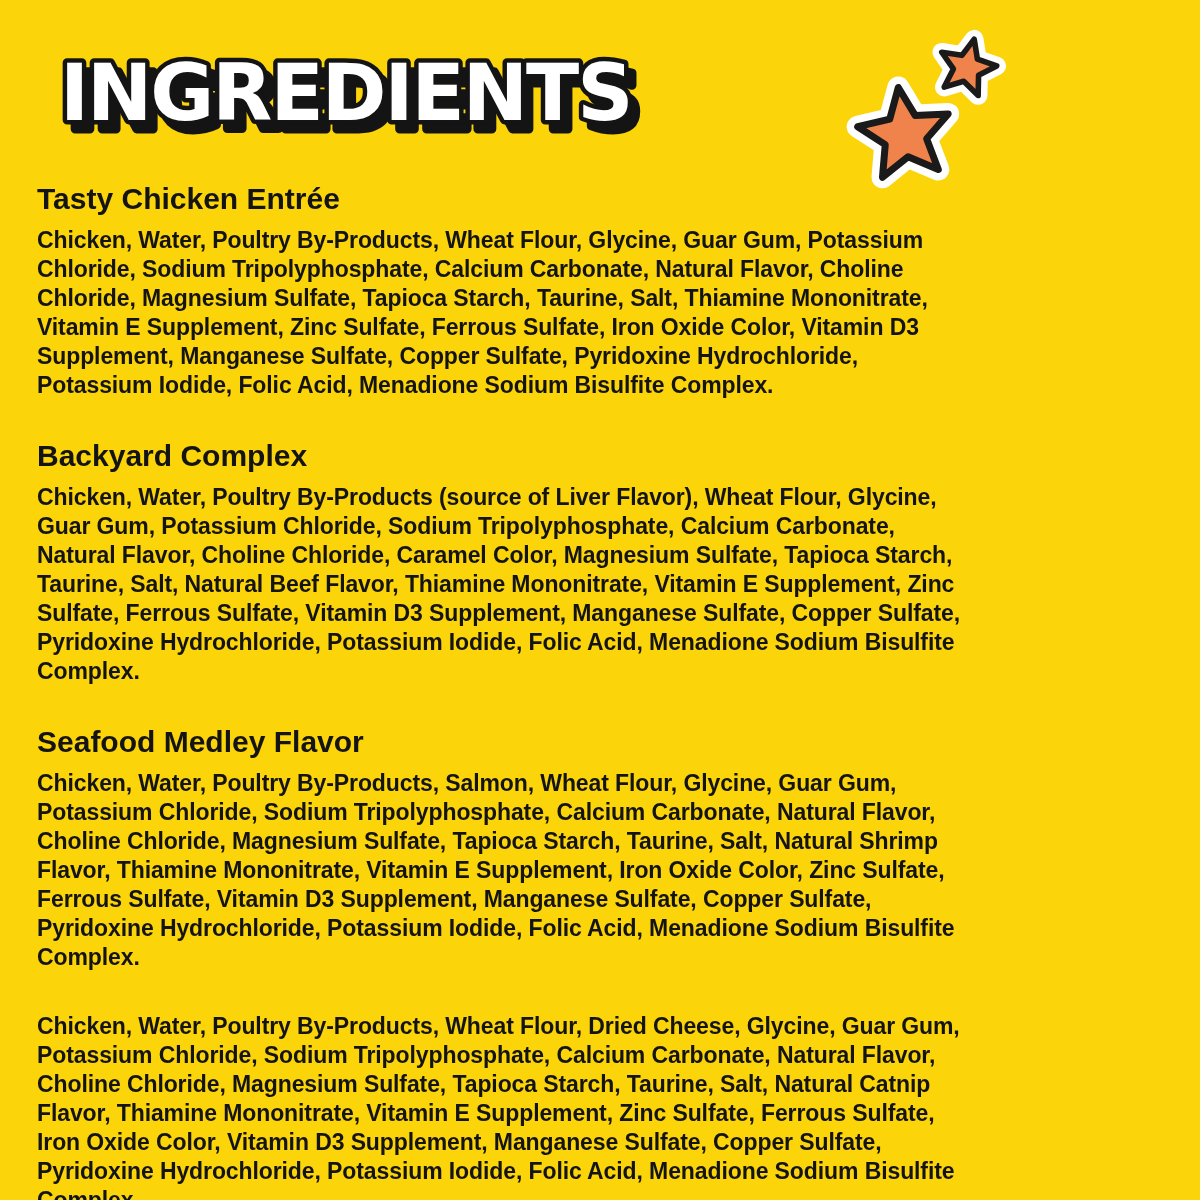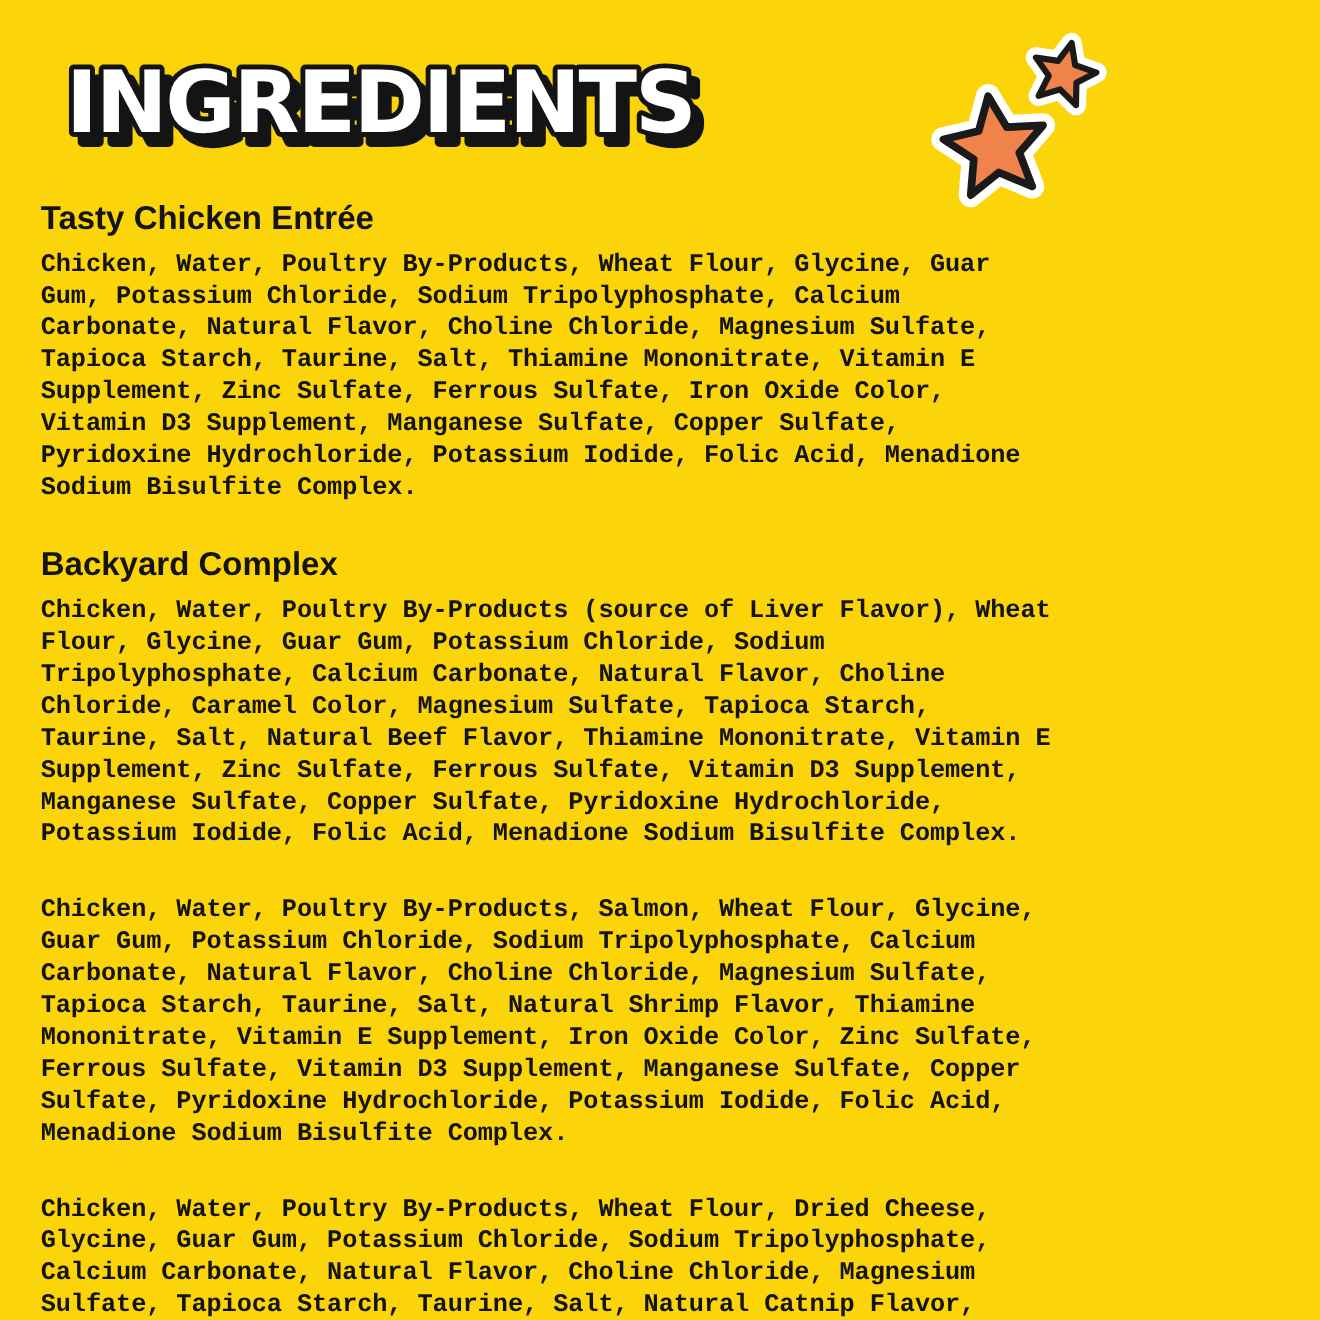--- a/index.html
+++ b/index.html
@@ -71,21 +71,20 @@
   .section:first-child h2 {
     margin-top: 33px;
   }
   .section p {
     margin: 0;
     max-width: 1074px;
     font-size: 23px;
     line-height: 29px;
     font-weight: 700;
     letter-spacing: -0.1px;
-    font-family: Liberation Mono, monospace;
   }
 </style>
 </head>
 <body>
 
 <div class="page">
 
   <header class="masthead">
     <svg class="title-svg" width="660" height="120">
       <text class="title-text title-shadow" x="10" y="91">INGREDIENTS</text>
@@ -115,20 +114,21 @@
       <h2>Tasty Chicken Entrée</h2>
       <p>Chicken, Water, Poultry By-Products, Wheat Flour, Glycine, Guar Gum, Potassium Chloride, Sodium Tripolyphosphate, Calcium Carbonate, Natural Flavor, Choline Chloride, Magnesium Sulfate, Tapioca Starch, Taurine, Salt, Thiamine Mononitrate, Vitamin E Supplement, Zinc Sulfate, Ferrous Sulfate, Iron Oxide Color, Vitamin D3 Supplement, Manganese Sulfate, Copper Sulfate, Pyridoxine Hydrochloride, Potassium Iodide, Folic Acid, Menadione Sodium Bisulfite Complex.</p>
     </section>
 
     <section class="section">
       <h2>Backyard Complex</h2>
       <p>Chicken, Water, Poultry By-Products (source of Liver Flavor), Wheat Flour, Glycine, Guar Gum, Potassium Chloride, Sodium Tripolyphosphate, Calcium Carbonate, Natural Flavor, Choline Chloride, Caramel Color, Magnesium Sulfate, Tapioca Starch, Taurine, Salt, Natural Beef Flavor, Thiamine Mononitrate, Vitamin E Supplement, Zinc Sulfate, Ferrous Sulfate, Vitamin D3 Supplement, Manganese Sulfate, Copper Sulfate, Pyridoxine Hydrochloride, Potassium Iodide, Folic Acid, Menadione Sodium Bisulfite Complex.</p>
     </section>
 
     <section class="section">
+      <h2>Seafood Medley Flavor</h2>
       <p>Chicken, Water, Poultry By-Products, Salmon, Wheat Flour, Glycine, Guar Gum, Potassium Chloride, Sodium Tripolyphosphate, Calcium Carbonate, Natural Flavor, Choline Chloride, Magnesium Sulfate, Tapioca Starch, Taurine, Salt, Natural Shrimp Flavor, Thiamine Mononitrate, Vitamin E Supplement, Iron Oxide Color, Zinc Sulfate, Ferrous Sulfate, Vitamin D3 Supplement, Manganese Sulfate, Copper Sulfate, Pyridoxine Hydrochloride, Potassium Iodide, Folic Acid, Menadione Sodium Bisulfite Complex.</p>
     </section>
 
     <section class="section">
       <p>Chicken, Water, Poultry By-Products, Wheat Flour, Dried Cheese, Glycine, Guar Gum, Potassium Chloride, Sodium Tripolyphosphate, Calcium Carbonate, Natural Flavor, Choline Chloride, Magnesium Sulfate, Tapioca Starch, Taurine, Salt, Natural Catnip Flavor, Thiamine Mononitrate, Vitamin E Supplement, Zinc Sulfate, Ferrous Sulfate, Iron Oxide Color, Vitamin D3 Supplement, Manganese Sulfate, Copper Sulfate, Pyridoxine Hydrochloride, Potassium Iodide, Folic Acid, Menadione Sodium Bisulfite Complex.</p>
     </section>
 
   </main>
 </div>
 

